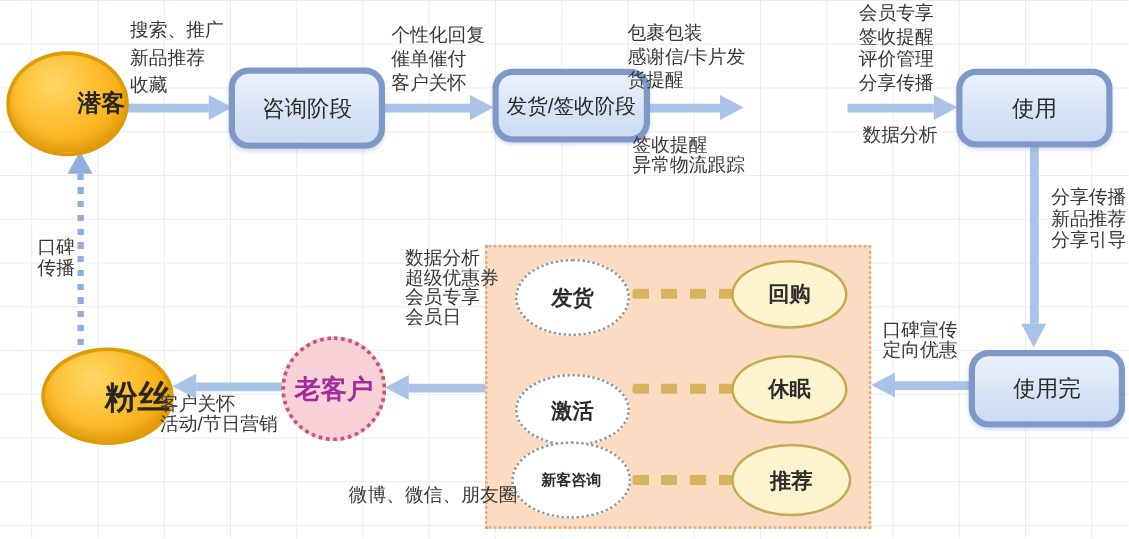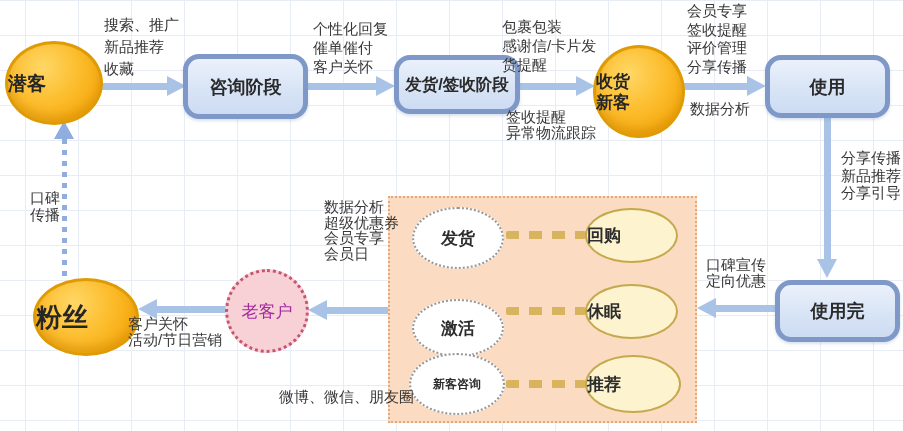--- a/index.html
+++ b/index.html
@@ -13,40 +13,40 @@
     background-size:53px 35px;
     background-position:25px 0;
   }
   .abs{position:absolute;}
   
   .orange{
     border-radius:50%;
     background:radial-gradient(circle at 38% 30%, #ffd766 0%, #fcbd2e 45%, #f6a80b 82%, #f0a303 100%);
     border:3px solid var(--node-orange-border,#df9b04);
     box-shadow:inset 0 -6px 8px rgba(190,120,0,.35);
-    display:flex;align-items:flex-start;justify-content:center;flex-direction:column;
+    display:flex;align-items:flex-end;justify-content:center;flex-direction:column;
   }
   .orange .lbl{font-weight:bold;font-size:18px;color:#262626;line-height:21px;white-space:nowrap;}
   
   .stage{
     border-radius:16px;
     background:linear-gradient(180deg,#ebf1fb 0%,#d8e4f6 55%,#cddcf3 100%);
     border:5px solid var(--stage-blue-border,#7e98c8);
     box-shadow:0 2px 3px rgba(110,140,190,.25);
     display:flex;align-items:center;justify-content:center;box-sizing:border-box;
   }
-  .stage .lbl{font-weight:bold;font-size:18px;color:#2a2a2a;white-space:nowrap;}
+  .stage .lbl{font-weight:normal;font-size:18px;color:#2a2a2a;white-space:nowrap;}
   
   .pink{
     border-radius:50%;
     background:var(--pink-fill,#f7d1d6);
     border:3px dotted var(--pink-border,#c65572);
     display:flex;align-items:center;justify-content:center;box-sizing:border-box;
   }
-  .pink .lbl{font-weight:normal;font-size:17px;color:var(--pink-text,#a42a9e);white-space:nowrap;}
+  .pink .lbl{font-weight:bold;font-size:21px;color:var(--pink-text,#a42a9e);white-space:nowrap;}
   
   .ann{font-size:15px;color:#383838;line-height:19px;white-space:nowrap;}
   .ann.center{text-align:left;}
   
   .arrow-h{display:flex;align-items:center;}
   .arrow-h .shaft{flex:1;height:7px;background:var(--arrow-blue,#a9c3e6);}
   .head-right{width:0;height:0;border-top:10px solid transparent;border-bottom:10px solid transparent;border-left:19px solid var(--arrow-blue,#a9c3e6);}
   .head-left{width:0;height:0;border-top:10px solid transparent;border-bottom:10px solid transparent;border-right:19px solid var(--arrow-blue,#a9c3e6);}
   .arrow-v{display:flex;flex-direction:column;align-items:center;}
   .arrow-v .shaft{flex:1;width:7px;background:var(--arrow-blue,#a9c3e6);}
@@ -59,21 +59,21 @@
     border:2px dotted var(--panel-border,#e2a87c);
     box-sizing:border-box;
   }
   .we{
     border-radius:50%;background:#fff;border:2px dotted #96989c;
     display:flex;align-items:center;justify-content:center;box-sizing:border-box;
   }
   .we .lbl{font-weight:bold;font-size:17px;color:#2d2d2d;white-space:nowrap;}
   .ye{
     border-radius:50%;background:var(--yellow-fill,#fdf4cf);border:2px solid var(--yellow-border,#c4a94e);
-    display:flex;align-items:center;box-sizing:border-box;
+    display:flex;align-items:center;justify-content:center;box-sizing:border-box;
   }
   .ye .lbl{font-weight:bold;font-size:17px;color:#2d2d2d;white-space:nowrap;}
   .dashline{height:8px;background:repeating-linear-gradient(to right, var(--dash-gold,#d8b45e) 0 13px, transparent 13px 23px);border-radius:2px;}
 </style>
 </head>
 <body>
 
 <div class="canvas">
 
   <div class="abs arrow-h" style="left:96px;top:75px;width:90px;height:22px">
@@ -144,24 +144,20 @@
     </div>
 
   <div class="abs stage" style="left:183px;top:54px;width:125px;height:65px">
       <span class="lbl">咨询阶段</span>
     </div>
 
   <div class="abs stage" style="left:394px;top:55px;width:126px;height:59px">
       <span class="lbl" style="font-size:16.5px">发货/签收阶段</span>
     </div>
 
-  <div class="abs orange" style="left:593px;top:45px;width:86px;height:87px">
-    <span class="lbl" style="font-size:17px">收货</span>
-    <span class="lbl" style="font-size:17px">新客</span>
-  </div>
 
   <div class="abs stage" style="left:765px;top:55px;width:125px;height:63px">
       <span class="lbl">使用</span>
     </div>
 
   <div class="abs stage" style="left:775px;top:280px;width:125px;height:62px">
       <span class="lbl">使用完</span>
     </div>
 
   <div class="abs pink" style="left:225px;top:269px;width:84px;height:84px">

